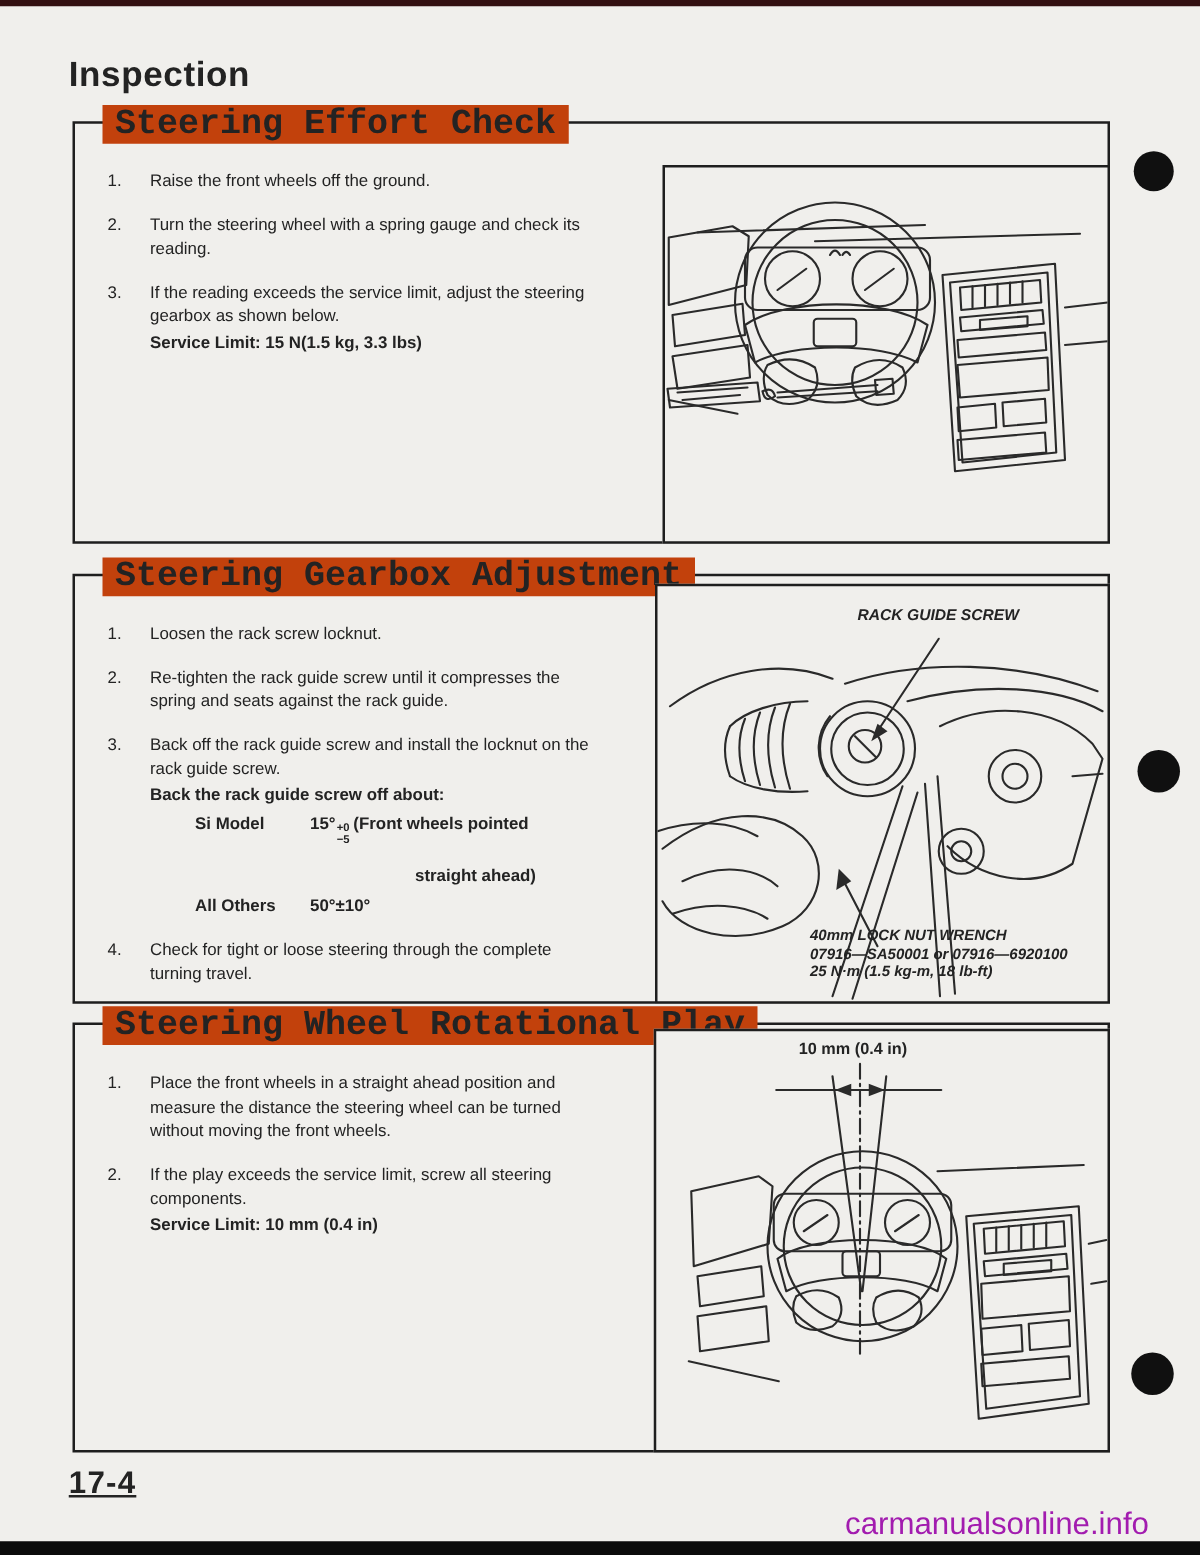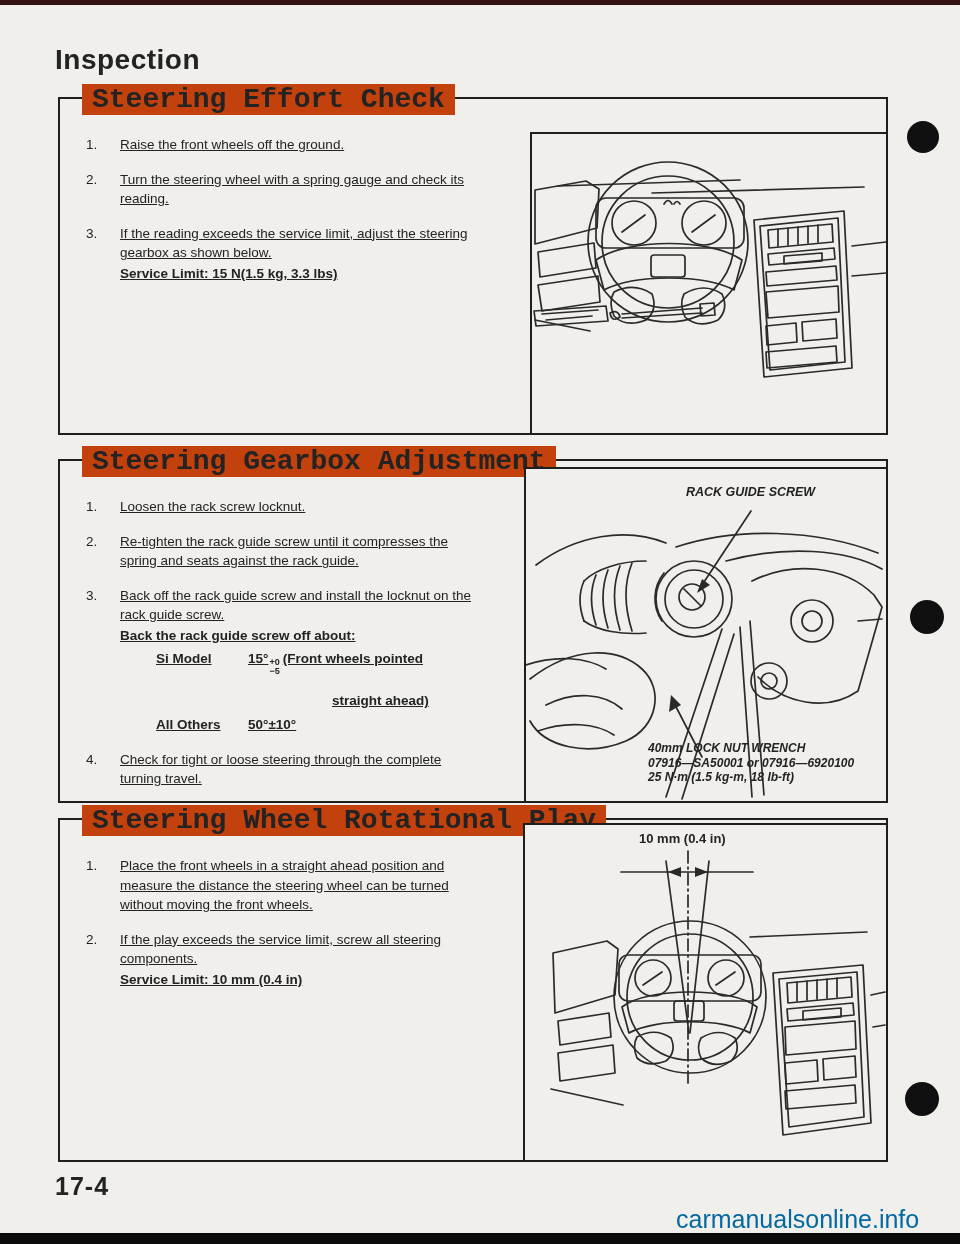--- a/index.html
+++ b/index.html
@@ -15,38 +15,38 @@
   .sec1{top:97px;height:334px;}
   .sec2{top:459px;height:340px;}
   .sec3{top:818px;height:340px;}
   .section-title{
     position:absolute;top:-15px;left:22px;background:#c2410c;
     padding:0 10px;font-size:28px;font-weight:bold;white-space:nowrap;font-family:Liberation Mono, monospace;
   }
   .steps{position:absolute;left:26px;top:36px;width:400px;}
   .step{display:flex;margin-bottom:15px;font-size:13.5px;line-height:1.45;}
   .step .num{width:34px;flex:0 0 34px;}
-  .step .txt{flex:1;text-decoration:underline;}
+  .step .txt{flex:1;}
   .limit{font-weight:bold;margin-top:1px;}
   .spec-head{font-weight:bold;margin-top:1px;}
   .spec-row{display:flex;font-weight:bold;margin-top:4px;padding-left:36px;}
   .spec-label{width:92px;flex:0 0 92px;}
   .tol{display:inline-flex;flex-direction:column;font-size:9px;line-height:1;vertical-align:-2px;margin:0 3px 0 1px;}
   .spec-note2{font-weight:bold;padding-left:212px;margin-top:15px;}
   .figure{position:absolute;right:-2px;bottom:-2px;border:2px solid #1e1e1e;background:#f0efec;}
   .fig1{width:354px;height:299px;}
   .fig2{width:360px;height:332px;font-style:italic;}
   .fig3{width:361px;height:335px;}
   .figure svg{position:absolute;left:0;top:0;}
   .fig-label{position:absolute;font-weight:bold;font-size:12.5px;white-space:nowrap;}
   .fig2-top-label{left:160px;top:16px;}
   .fig2-bottom-label{left:122px;top:272px;font-size:12px;line-height:1.22;}
   .fig3-dim-label{left:114px;top:6px;font-size:13px;}
-  .page-number{position:absolute;left:55px;top:1172px;font-size:25px;font-weight:bold;letter-spacing:1px;}
-  .watermark{position:absolute;left:676px;top:1205px;font-size:25px;color:#0369a1;}
+  .page-number{position:absolute;left:55px;top:1172px;font-size:25px;font-weight:bold;letter-spacing:1px;text-decoration:underline;}
+  .watermark{position:absolute;left:676px;top:1205px;font-size:25px;color:#a21caf;}
   .dot{position:absolute;background:#101010;border-radius:50%;}
   .dot1{left:907px;top:121px;width:32px;height:32px;}
   .dot2{left:910px;top:600px;width:34px;height:34px;}
   .dot3{left:905px;top:1082px;width:34px;height:34px;}
 </style>
 </head>
 <body>
 
 <div class="page">
   <div class="strip-top"></div>

